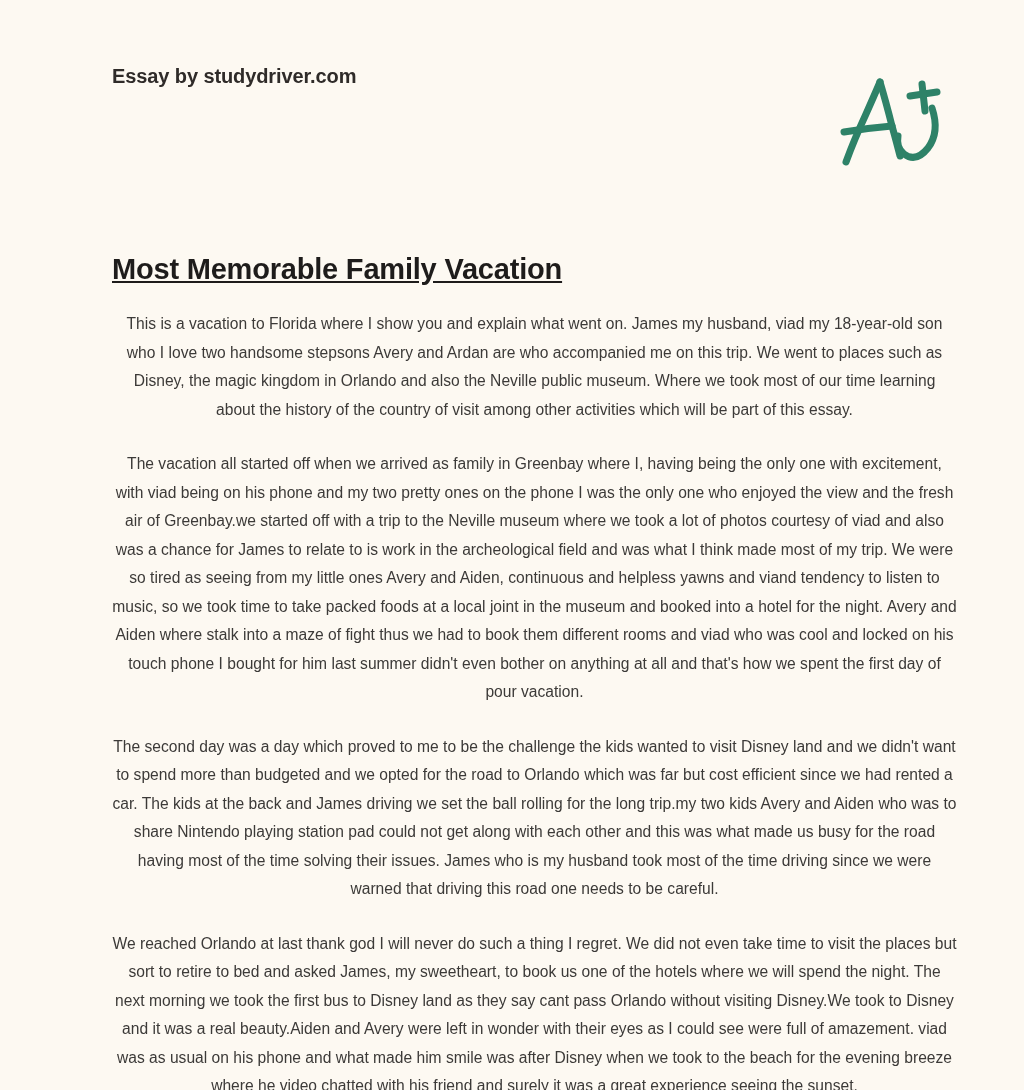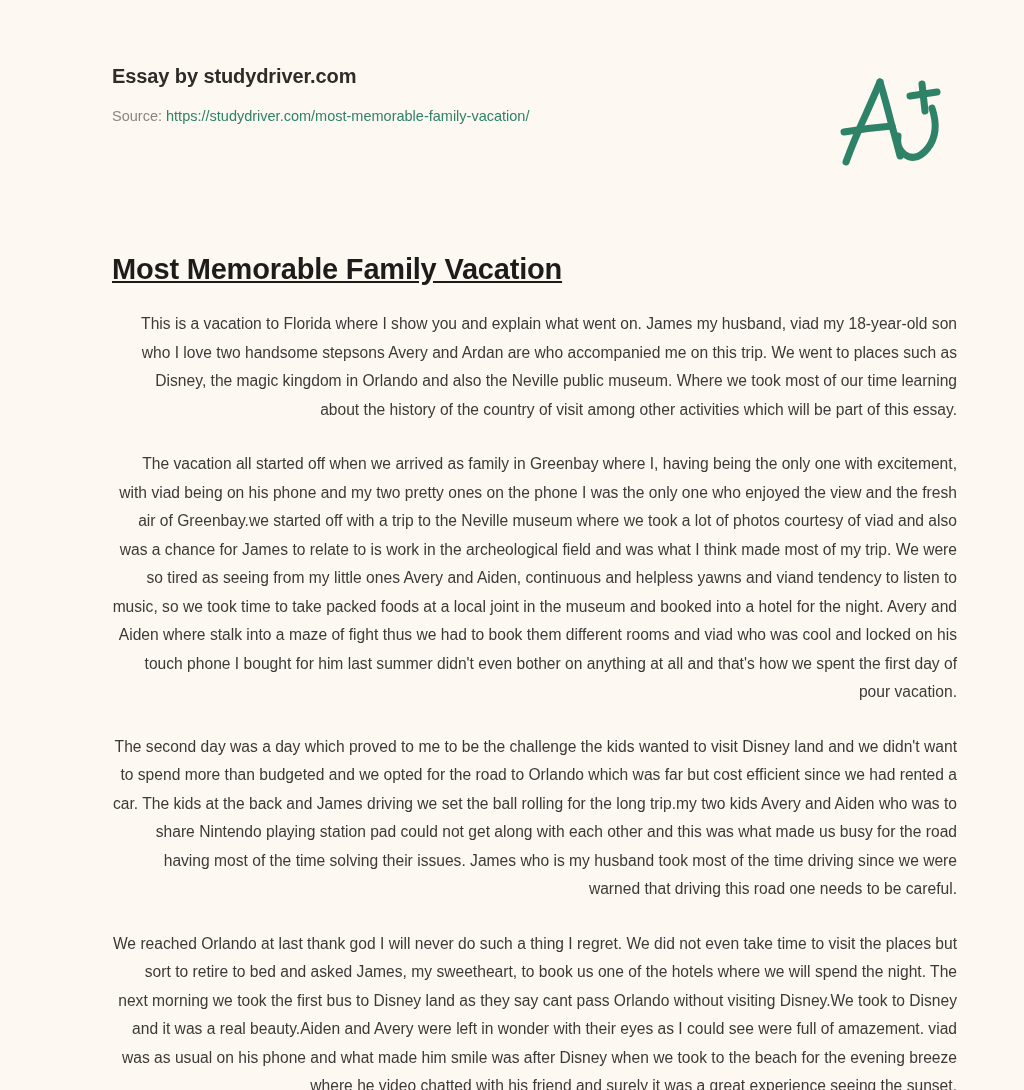--- a/index.html
+++ b/index.html
@@ -91,39 +91,35 @@
     left: 92px;
     top: 310px;
     width: 845px;
   }
 
   .article p {
     margin: 0 0 26px 0;
     font-size: 15.6px;
     line-height: 28.5px;
     color: #3c3a38;
-    text-align: right;
+    text-align: center;
     letter-spacing: 0.01px;
   }
 
   .article p:last-child {
     margin-bottom: 0;
   }
 </style>
 </head>
 <body>
 
 <div class="page">
 
   <div class="header">
     <h1 class="byline">Essay by studydriver.com</h1>
-    <p class="source-line">
-      <span class="source-label">Source:</span>
-      <a class="source-url" href="#">https://studydriver.com/most-memorable-family-vacation/</a>
-    </p>
   </div>
 
   <div class="logo">
     <svg viewBox="0 0 110 100" xmlns="http://www.w3.org/2000/svg" fill="none" stroke="#2e8268" stroke-width="7" stroke-linecap="round" stroke-linejoin="round">
 
       <path d="M10 92 Q18 70 30 44 Q38 26 44 12"></path>
       <path d="M44 12 Q50 32 56 56 Q61 74 64 86"></path>
       <path d="M8 62 Q32 58 56 56"></path>
 
       <path d="M74 26 L101 22"></path>

